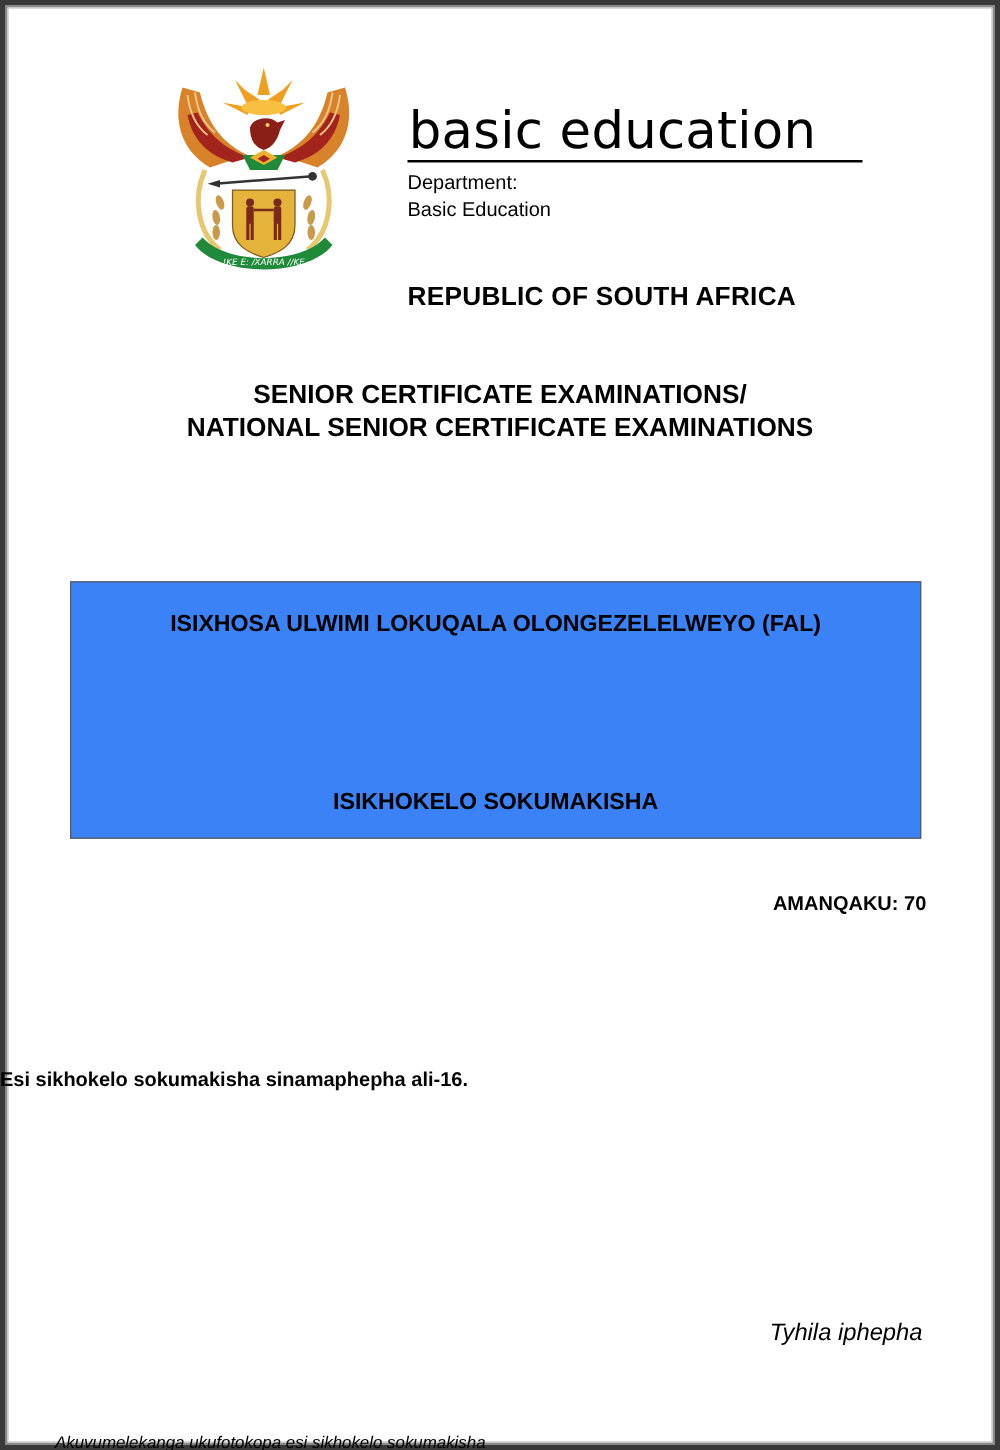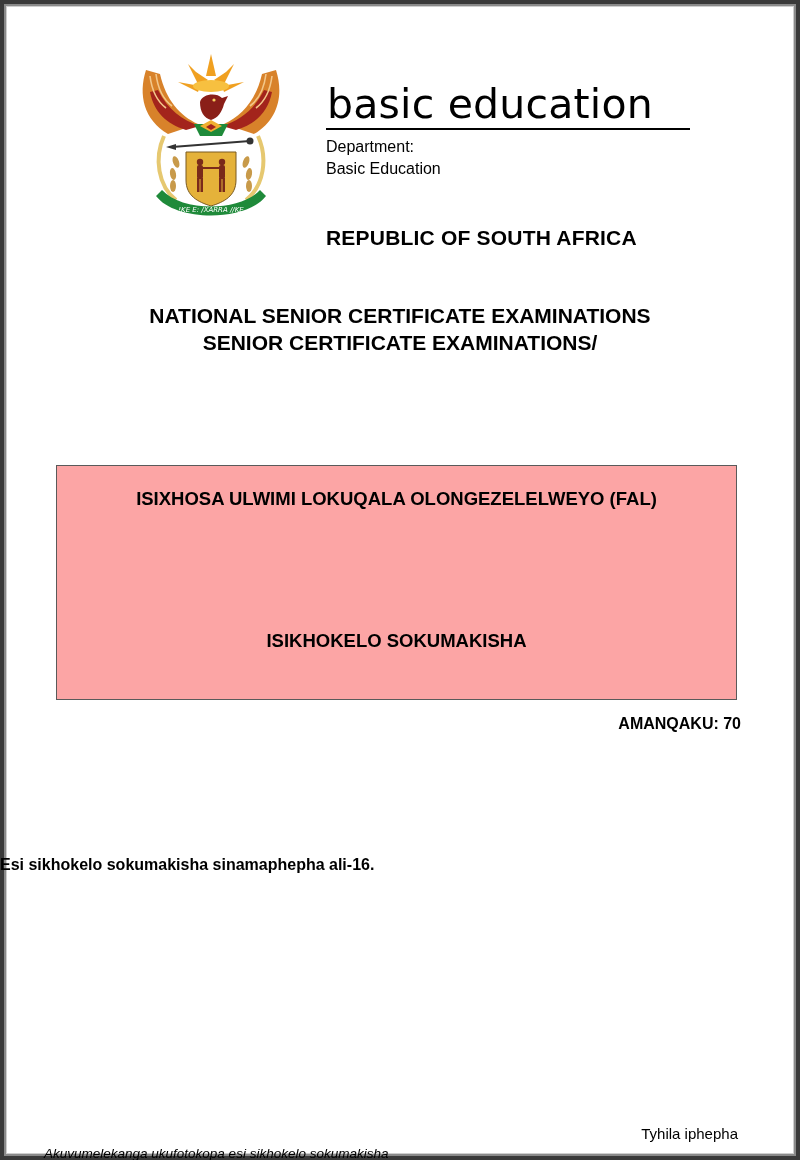--- a/index.html
+++ b/index.html
@@ -12,28 +12,28 @@
 
     .brand { position: absolute; left: 326px; top: 82px; width: 366px; }
     .brand-title { font-family: "DejaVu Sans", sans-serif; font-size: 41px; line-height: 44px; letter-spacing: 0.2px; white-space: nowrap; margin-left: 1px; }
     .brand-rule { height: 2px; background: #000; margin-top: 2px; width: 364px; }
     .brand-line { font-size: 16px; line-height: 22px; white-space: nowrap; }
     .brand-line.l1 { margin-top: 6px; }
     .brand-line.bold { font-weight: bold; font-size: 21px; letter-spacing: 0.2px; margin-top: 47px; }
 
     .exam-title { position: absolute; left: 0; width: 800px; top: 302px; text-align: center; font-weight: bold; font-size: 21px; line-height: 27px; }
 
-    .info-box { position: absolute; left: 56px; top: 465px; width: 681px; height: 235px; background: #fca5a5; border: 1px solid #5a5a5a; box-sizing: border-box; }
+    .info-box { position: absolute; left: 56px; top: 465px; width: 681px; height: 206px; background: #3b82f6; border: 1px solid #5a5a5a; box-sizing: border-box; }
     .info-line { position: absolute; left: 0; width: 100%; text-align: center; font-weight: bold; font-size: 18.5px; line-height: 22px; }
 
     .marks { position: absolute; right: 59px; top: 714px; font-weight: bold; font-size: 16px; line-height: 20px; }
     .pages-note { position: absolute; left: 0; width: 786px; top: 855px; font-weight: bold; font-size: 16px; line-height: 20px; }
 
     .footer-left { position: absolute; left: 44px; top: 1126px; font-style: italic; font-size: 13.5px; line-height: 16px; margin-top: 20px; }
-    .footer-right { position: absolute; right: 62px; top: 1126px; font-size: 15px; line-height: 16px; }
+    .footer-right { position: absolute; right: 62px; top: 1059px; font-style: italic; font-size: 19px; line-height: 16px; }
   </style>
 </head>
 <body>
 
 <div class="frame"></div>
 <div class="frame-inner"></div>
 <div class="frame-inner2"></div>
 
 <div class="crest">
   <svg width="150" height="170" viewBox="0 0 150 170">
@@ -103,22 +103,22 @@
 
 <div class="brand">
   <div class="brand-title">basic education</div>
   <div class="brand-rule"></div>
   <div class="brand-line l1">Department:</div>
   <div class="brand-line">Basic Education</div>
   <div class="brand-line bold">REPUBLIC OF SOUTH AFRICA</div>
 </div>
 
 <div class="exam-title">
+  <div>SENIOR CERTIFICATE EXAMINATIONS/</div>
   <div>NATIONAL SENIOR CERTIFICATE EXAMINATIONS</div>
-  <div>SENIOR CERTIFICATE EXAMINATIONS/</div>
 </div>
 
 <div class="info-box">
   <div class="info-line" style="top:22px;">ISIXHOSA ULWIMI LOKUQALA OLONGEZELELWEYO (FAL)</div>
   <div class="info-line" style="top:164px;">ISIKHOKELO SOKUMAKISHA</div>
 </div>
 
 <div class="marks">AMANQAKU: 70</div>
 
 <div class="pages-note">Esi sikhokelo sokumakisha sinamaphepha ali-16.</div>

